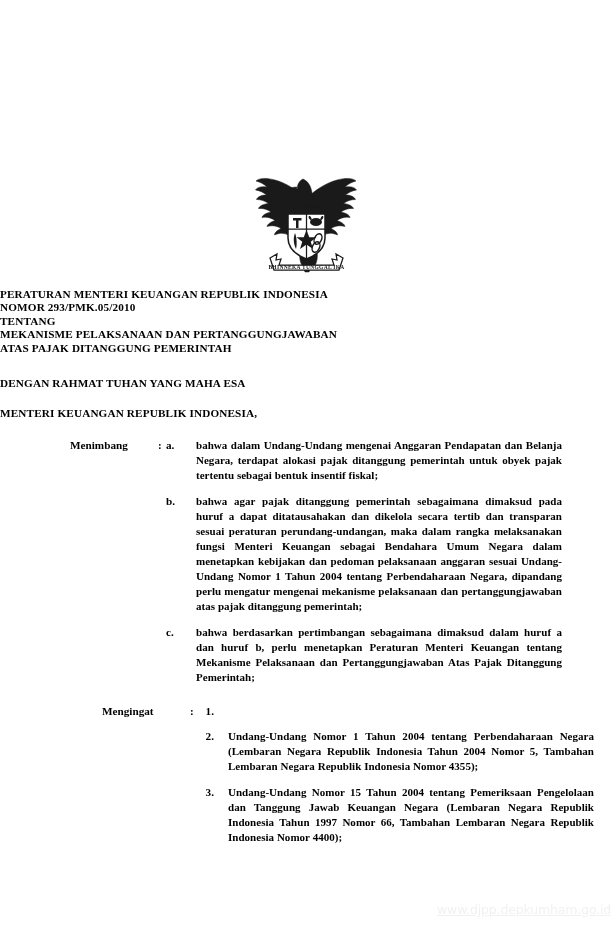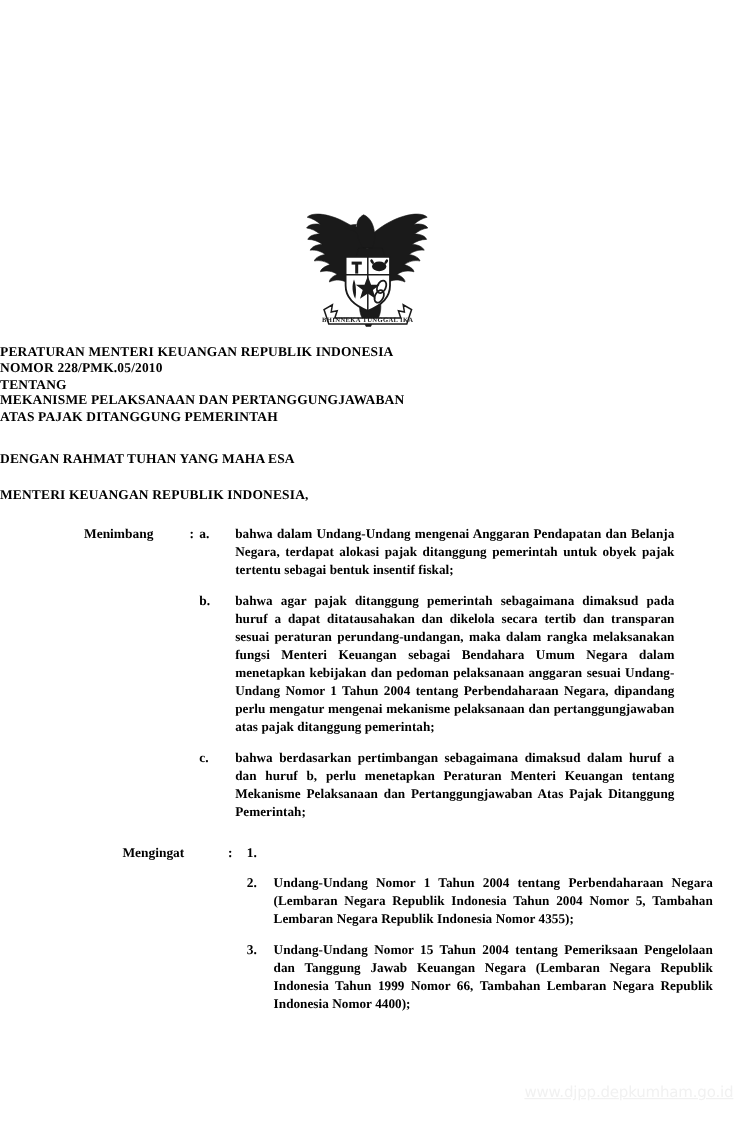--- a/index.html
+++ b/index.html
@@ -195,21 +195,21 @@
 
       <g>
         <path d="M38 172 L52 164 L50 176 L60 174 L56 186 L166 186 L162 174 L172 176 L170 164 L184 172 L176 196 L46 196 Z" fill="#ffffff" stroke="#1a1a1a" stroke-width="2.5"></path>
         <text x="111" y="193" text-anchor="middle" font-family="'Liberation Serif', serif" font-size="11" font-weight="bold" fill="#1a1a1a" letter-spacing="0.6">BHINNEKA TUNGGAL IKA</text>
       </g>
     </svg>
   </div>
 
   <div class="title-block">
     <div>PERATURAN MENTERI KEUANGAN REPUBLIK INDONESIA</div>
-    <div>NOMOR 228/PMK.05/2010</div>
+    <div>NOMOR 293/PMK.05/2010</div>
     <div>TENTANG</div>
     <div>MEKANISME PELAKSANAAN DAN PERTANGGUNGJAWABAN</div>
     <div>ATAS PAJAK DITANGGUNG PEMERINTAH</div>
   </div>
 
   <div class="preamble rahmat">DENGAN RAHMAT TUHAN YANG MAHA ESA</div>
   <div class="preamble menteri">MENTERI KEUANGAN REPUBLIK INDONESIA,</div>
 
   <div class="section menimbang">
 
@@ -240,20 +240,20 @@
       <span class="marker num">1.</span>
     </div>
 
     <div class="clause-row">
       <span class="marker num">2.</span>
       <div class="clause-body">Undang-Undang Nomor 1 Tahun 2004 tentang Perbendaharaan Negara (Lembaran Negara Republik Indonesia Tahun 2004 Nomor  5, Tambahan Lembaran Negara Republik Indonesia Nomor 4355);</div>
     </div>
 
     <div class="clause-row">
       <span class="marker num">3.</span>
-      <div class="clause-body">Undang-Undang Nomor 15 Tahun 2004 tentang Pemeriksaan Pengelolaan dan Tanggung Jawab Keuangan Negara (Lembaran Negara Republik Indonesia Tahun 1999 Nomor 66, Tambahan Lembaran Negara Republik Indonesia Nomor 4400);</div>
+      <div class="clause-body">Undang-Undang Nomor 15 Tahun 2004 tentang Pemeriksaan Pengelolaan dan Tanggung Jawab Keuangan Negara (Lembaran Negara Republik Indonesia Tahun 1997 Nomor 66, Tambahan Lembaran Negara Republik Indonesia Nomor 4400);</div>
     </div>
 
   </div>
 
   <div class="watermark">www.djpp.depkumham.go.id</div>
 
 </div>
 
 </body></html>

